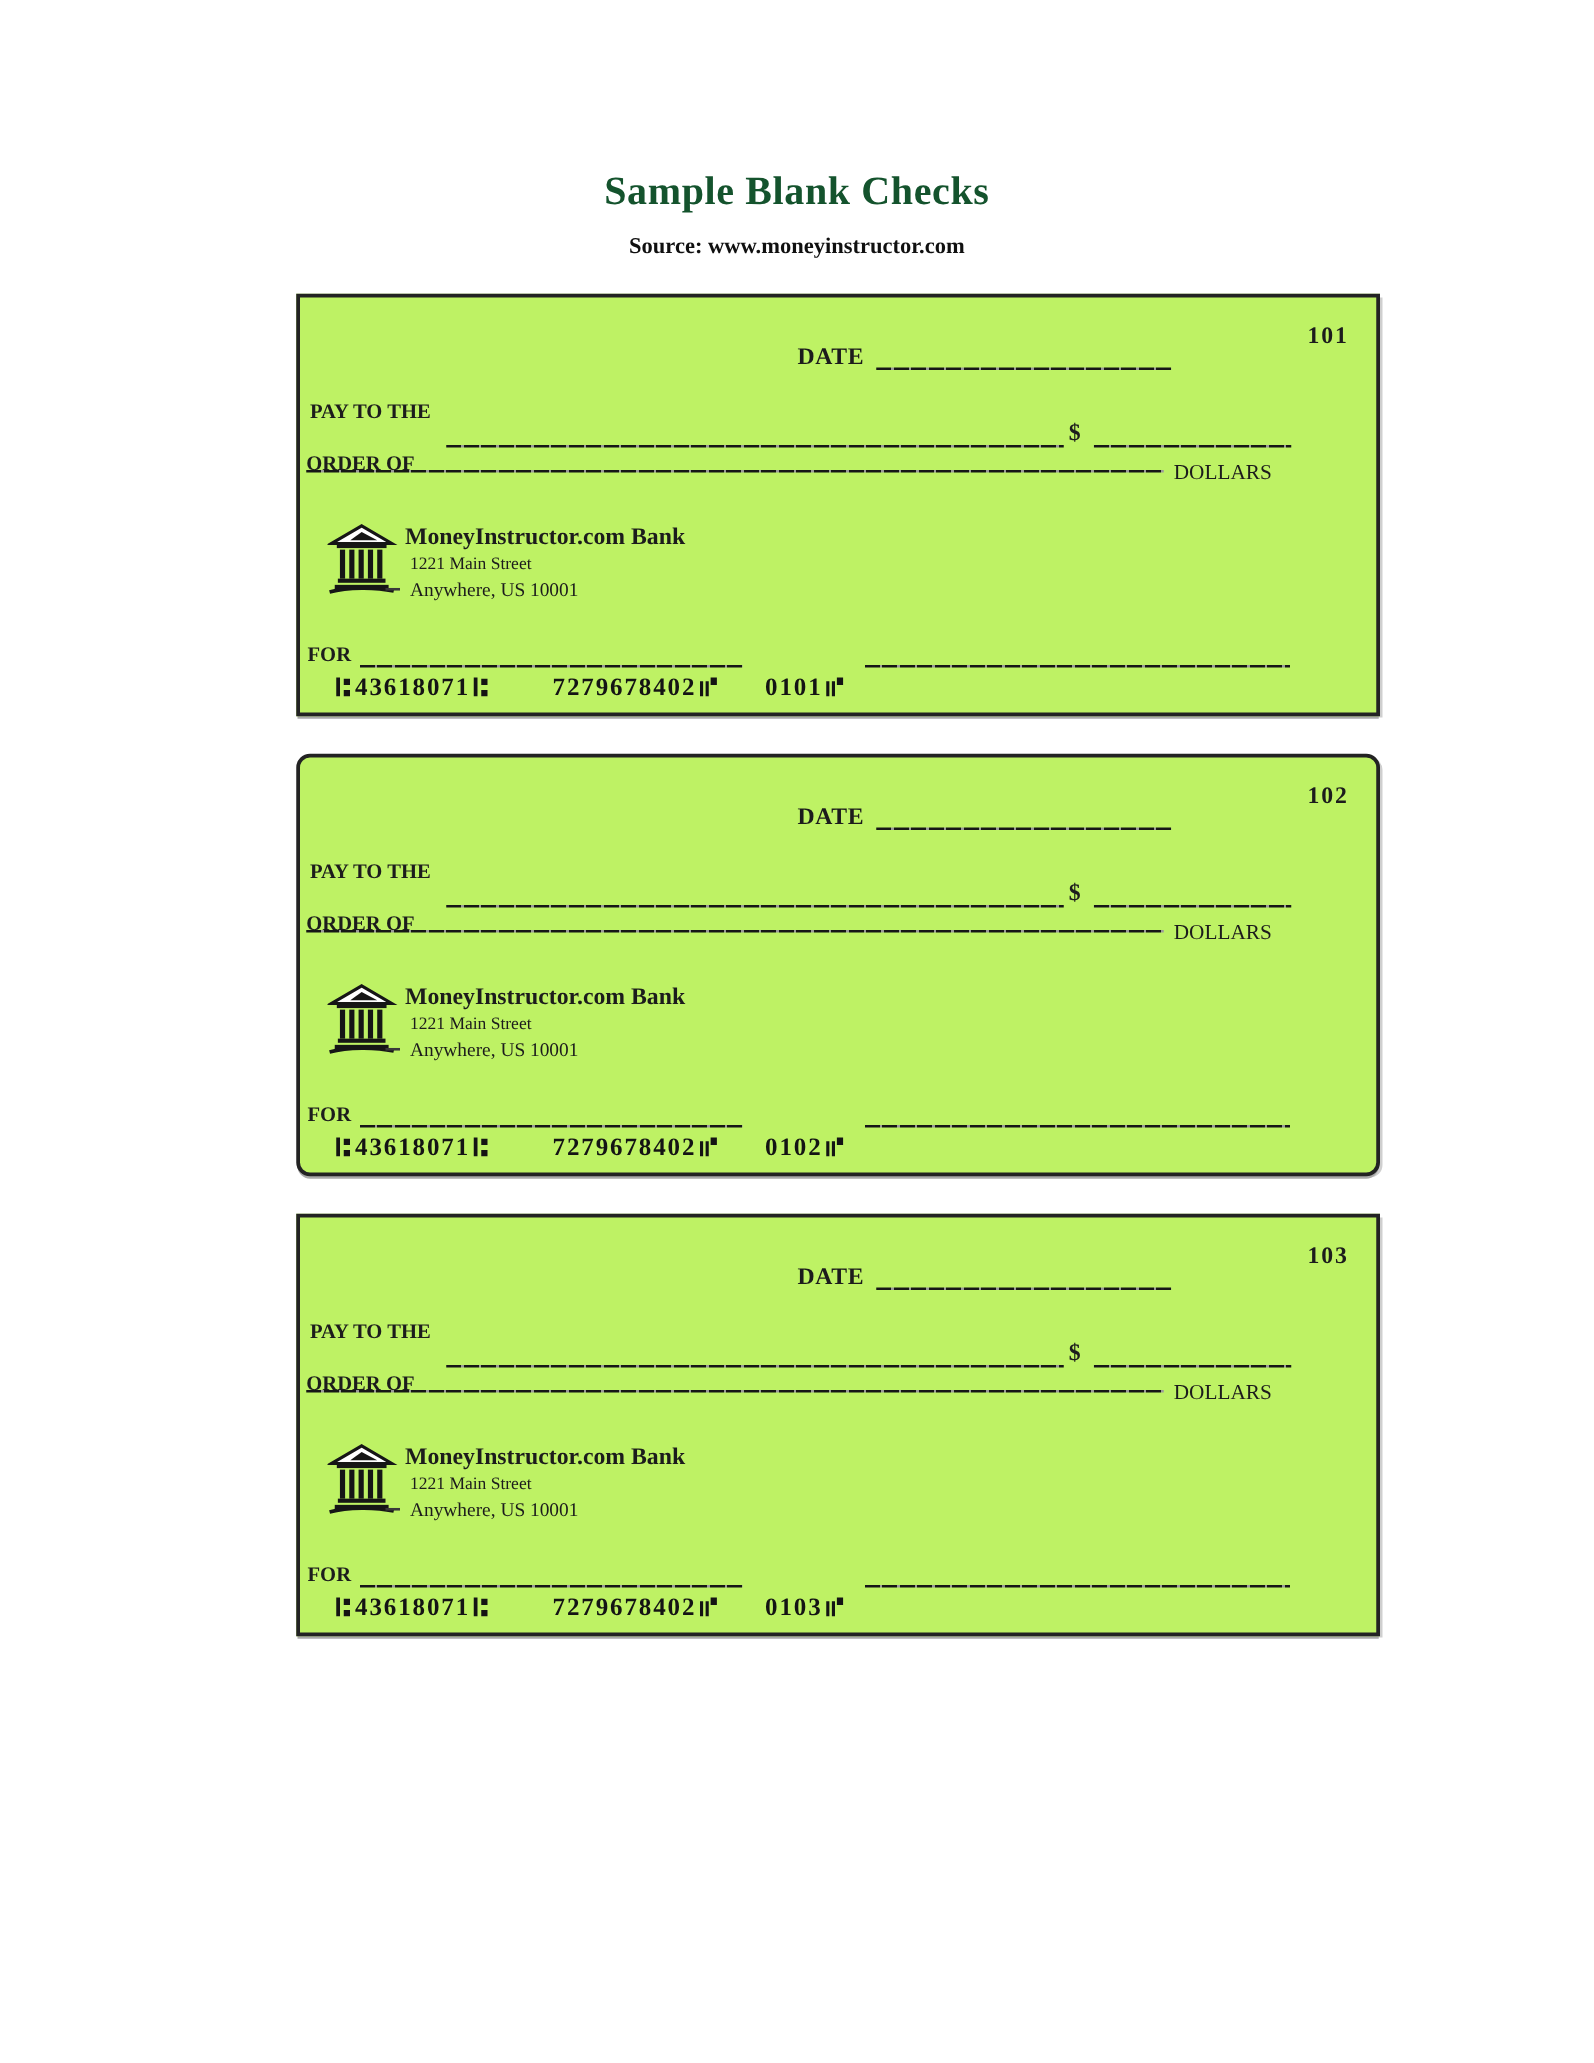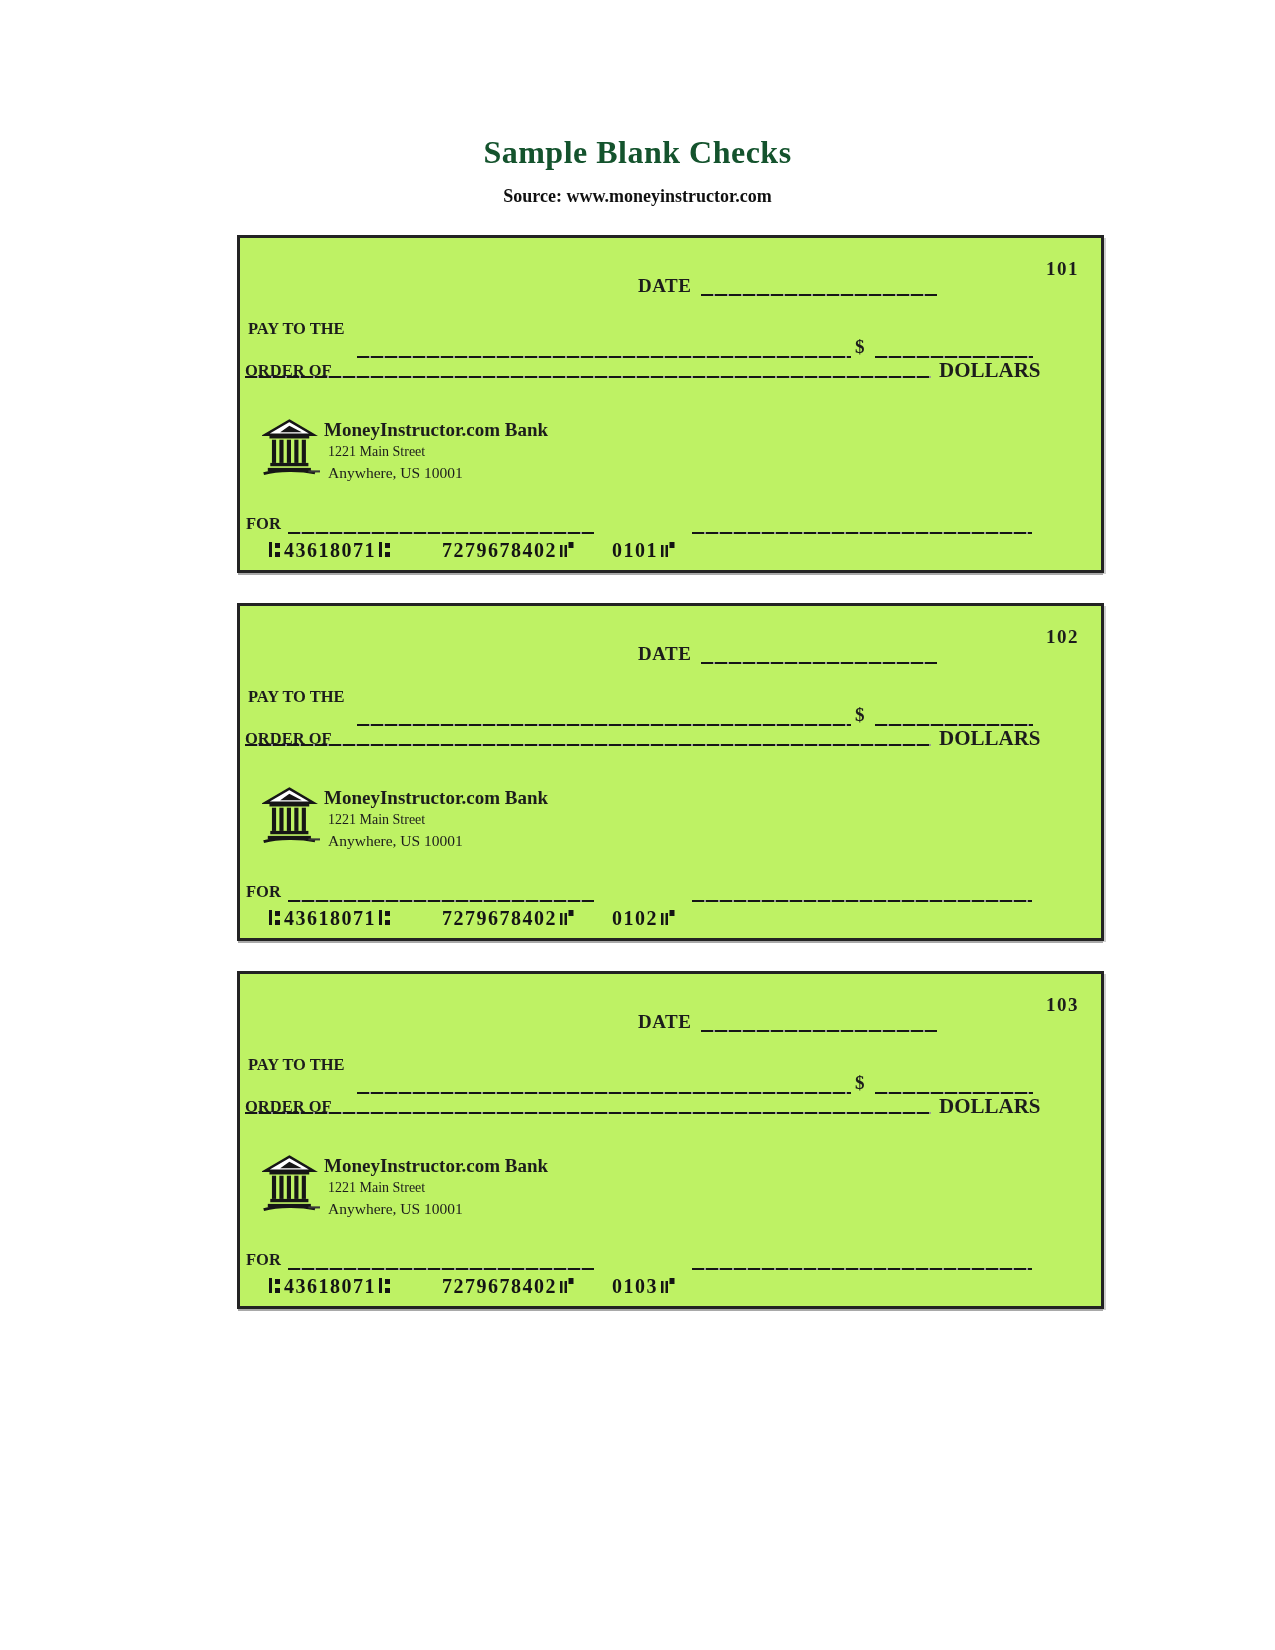--- a/index.html
+++ b/index.html
@@ -19,38 +19,38 @@
   .doc-source {
     position:absolute; left:0; top:186px; width:100%; text-align:center;
     font-size:18px; font-weight:bold; color:#101010;
   }
   .check {
     position:absolute; left:237px; width:867px; height:338px;
     border:3px solid #232323; background:#bef264; box-sizing:border-box;
     box-shadow:0 3px 0 -1px #a9a9a9, 3px 2px 0 -1px #cfcfcf;
   }
   .check--1 { top:235px; }
-  .check--2 { top:603px; }
+  .check--2 { top:603px;border-radius:11px; }
   .check--3 { top:971px; }
   .check * { box-sizing:border-box; }
   .abs { position:absolute; }
   .blank-line {
     position:absolute; height:2px;
     background:repeating-linear-gradient(90deg, #161616 0px, #161616 12px, #9b9b9b 12px, #9b9b9b 14px);
   }
   .check-number { top:20px; right:22px; font-size:19px; font-weight:600; letter-spacing:1.5px; }
   .date-label  { left:398px; top:37px;  font-size:19px; font-weight:bold; letter-spacing:0.5px; }
   .date-line   { left:461px; top:56px;  width:236px; }
   .pay-to-the  { left:8px;   top:81px;  font-size:16.5px; font-weight:bold; }
   .order-of    { left:5px;   top:102px; font-size:16.5px; font-weight:bold;margin-top:21px; }
   .payee-line  { left:117px; top:118px; width:494px; }
   .dollar-sign { left:615px; top:98px;  font-size:19px; font-weight:bold; }
   .amount-line { left:635px; top:118px; width:158px; }
   .dollars-line{ left:5px;   top:138px; width:686px; }
-  .dollars-label{ left:699px; top:120px; font-size:21px; font-weight:bold; }
+  .dollars-label{ left:699px; top:130px; font-size:17px; font-weight:normal; }
   .bank-logo   { left:22px;  top:177px; width:58px; height:66px; }
   .bank-name   { left:84px;  top:181px; font-size:19px; font-weight:bold; }
   .bank-street { left:88px;  top:206px; font-size:14px; }
   .bank-city   { left:88px;  top:226px; font-size:15.5px; }
   .for-label   { left:6px;   top:276px; font-size:16.5px; font-weight:bold; }
   .for-line    { left:48px;  top:294px; width:306px; }
   .sig-line    { left:452px; top:294px; width:340px; }
   .micr-row {
     position:absolute; left:26px; top:300px; height:24px;
     display:flex; align-items:center;

